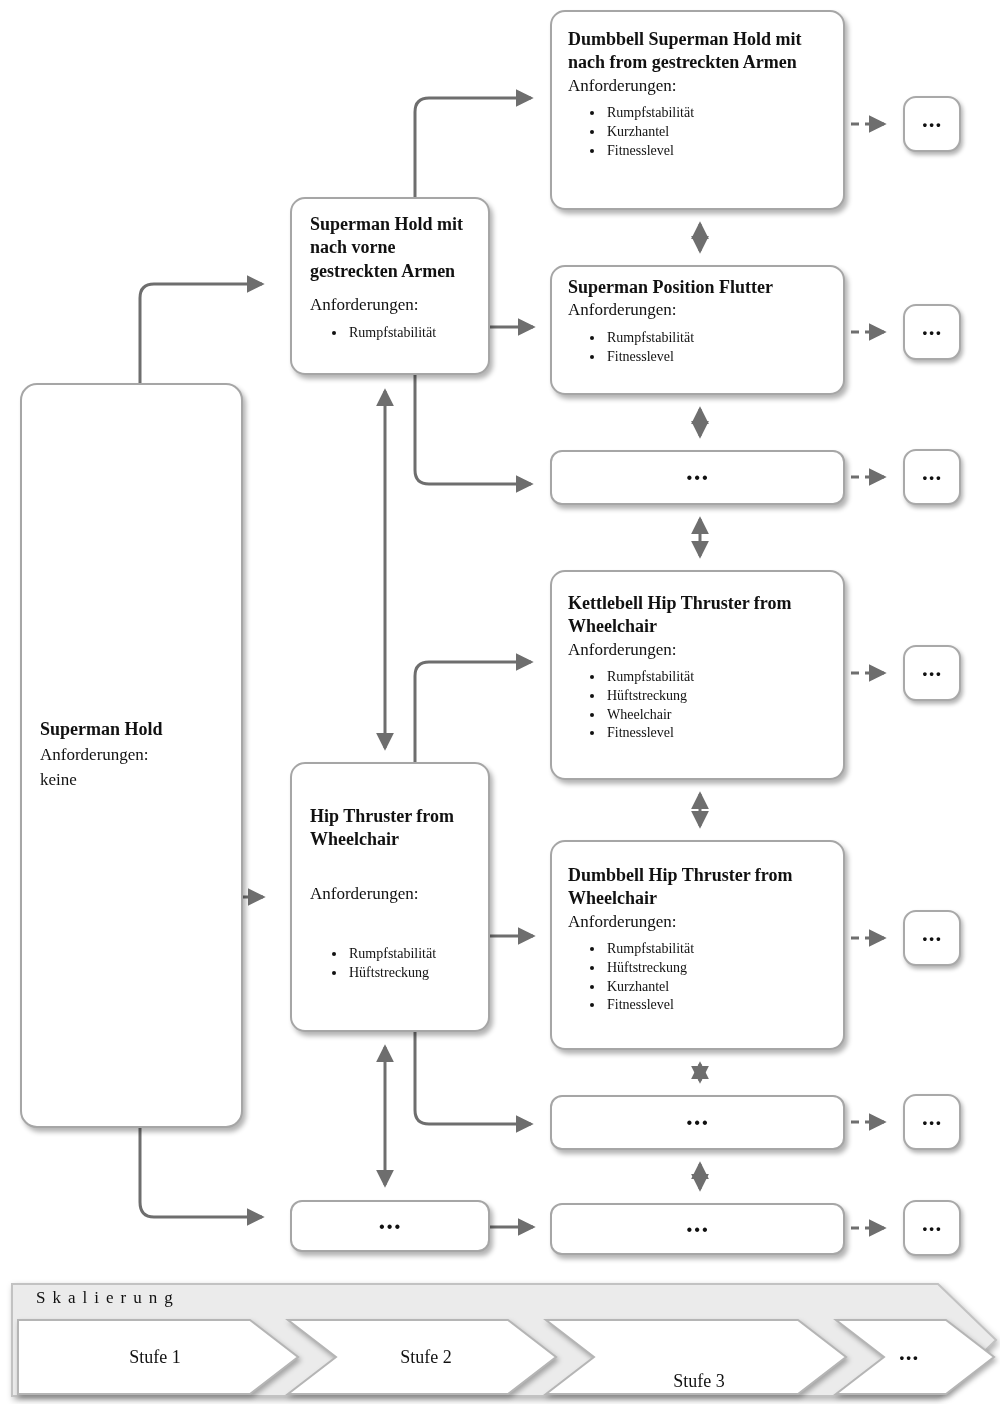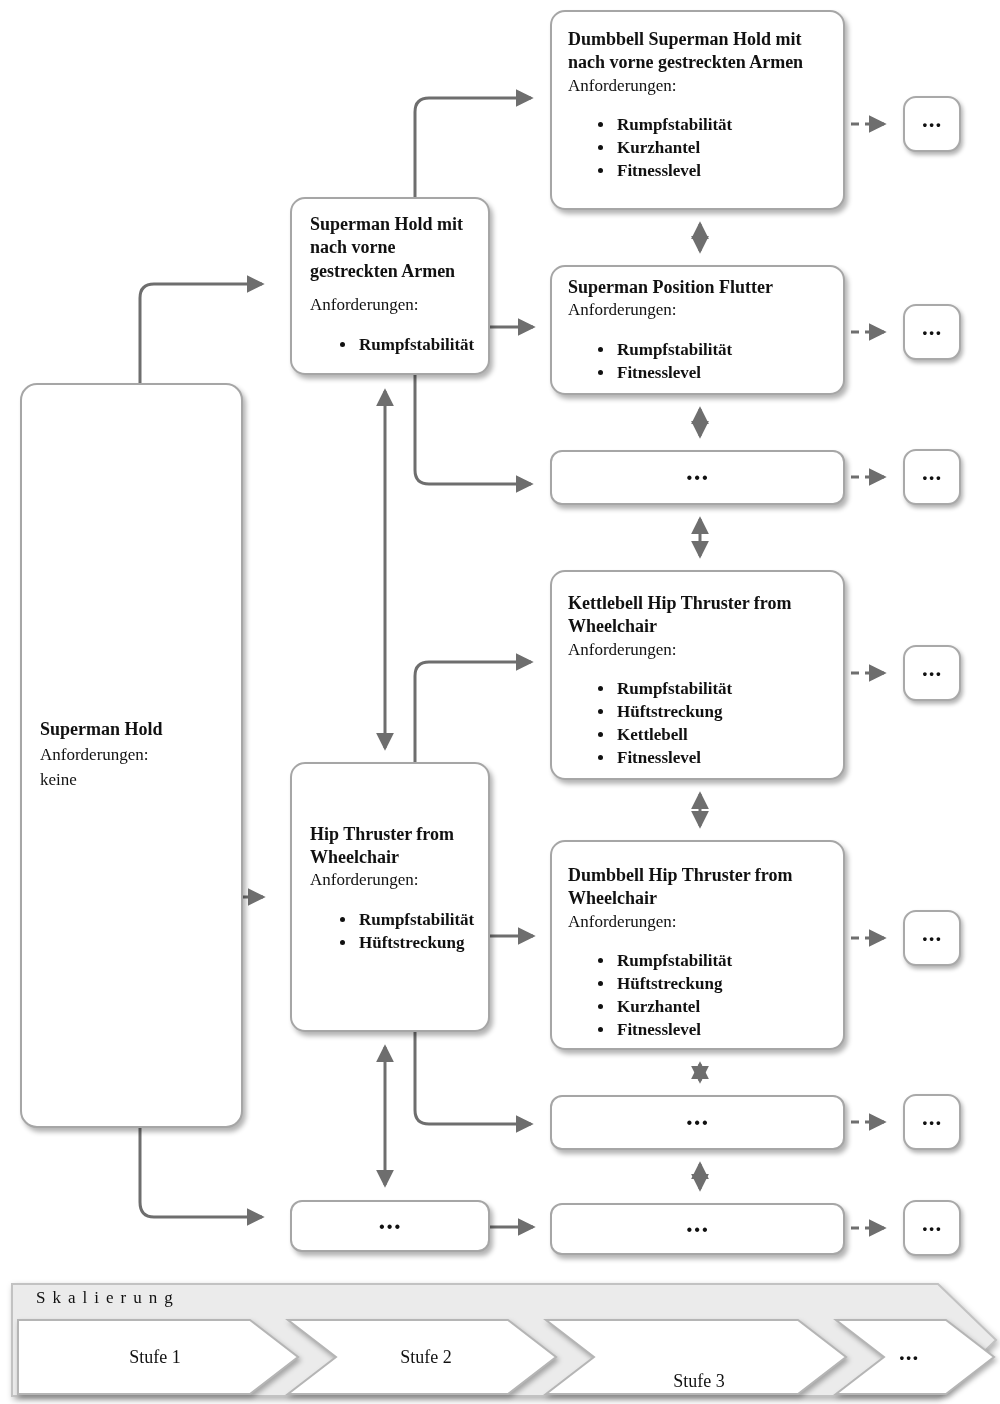--- a/index.html
+++ b/index.html
@@ -7,21 +7,21 @@
          font-family:"Liberation Serif","DejaVu Serif",serif;color:#111;}
   svg.layer{position:absolute;left:0;top:0;width:1000px;height:1404px;pointer-events:none;}
   .conn{stroke:#6e6e6e;stroke-width:3;fill:none;}
   .conn.dashed{stroke-dasharray:8 6;}
   .chev{fill:#ffffff;stroke:#b5b5b5;stroke-width:2;filter:drop-shadow(2px 3px 2.5px rgba(0,0,0,.30));}
   .banner-bg{fill:#ebebeb;stroke:#c2c2c2;stroke-width:2;filter:drop-shadow(2px 3px 3px rgba(0,0,0,.30));}
   .node{position:absolute;background:#fff;border:2px solid #a6a6a6;border-radius:15px;
         box-shadow:3px 4px 5px rgba(0,0,0,.30);box-sizing:border-box;}
   .node .title{font-weight:bold;font-size:18px;line-height:1.3;}
   .node .req{font-size:17px;line-height:1.32;}
-  .node ul{margin:17px;padding-left:30px;font-size:17px;line-height:1.34;font-weight:bold;}
+  .node ul{margin:7px;padding-left:30px;font-size:14px;line-height:1.34;}
   .node li{padding-left:2px;}
   .vcenter{display:flex;flex-direction:column;justify-content:center;}
   .hcenter{display:flex;align-items:center;justify-content:center;}
   .dots{font-weight:bold;font-size:27px;line-height:1;letter-spacing:1px;transform:translateY(-6px);}
   .mini{position:absolute;width:58px;height:56px;background:#fff;border:2px solid #a9a9a9;
         border-radius:13px;box-shadow:2px 3px 4px rgba(0,0,0,.30);box-sizing:border-box;}
   .mini .dots{font-size:23px;letter-spacing:1px;transform:translateY(-5px);}
   .stage-label{position:absolute;top:1340px;height:34px;line-height:34px;text-align:center;font-size:18px;}
   .skal{position:absolute;left:36px;top:1288px;font-size:17px;letter-spacing:7px;}
   .pad1{padding:14px 16px;}
@@ -85,35 +85,35 @@
   </div>
 
   <div class="node pad2" style="left:290px;top:197px;width:200px;height:178px;">
     <div class="title">Superman Hold mit nach vorne gestreckten Armen</div>
     <div class="req" style="margin-top:11px;">Anforderungen:</div>
     <ul>
       <li>Rumpfstabilität</li>
     </ul>
   </div>
 
-  <div class="node vcenter pad2" style="left:290px;top:762px;width:200px;height:270px;">
+  <div class="node vcenter pad2" style="left:290px;top:762px;width:200px;height:270px;gap:32px;">
     <div class="title">Hip Thruster from Wheelchair</div>
     <div class="req">Anforderungen:</div>
     <ul>
       <li>Rumpfstabilität</li>
       <li>Hüftstreckung</li>
     </ul>
   </div>
 
   <div class="node hcenter" style="left:290px;top:1200px;width:200px;height:52px;border-radius:12px;">
     <span class="dots">...</span>
   </div>
 
   <div class="node pad1" style="left:550px;top:10px;width:295px;height:200px;padding-top:16px;">
-    <div class="title">Dumbbell Superman Hold mit nach vorne gestreckten Armen</div>
+    <div class="title">Dumbbell Superman Hold mit nach from gestreckten Armen</div>
     <div class="req">Anforderungen:</div>
     <ul>
       <li>Rumpfstabilität</li>
       <li>Kurzhantel</li>
       <li>Fitnesslevel</li>
     </ul>
   </div>
 
   <div class="node pad1" style="left:550px;top:265px;width:295px;height:130px;padding-top:9px;">
     <div class="title">Superman Position Flutter</div>
@@ -127,21 +127,21 @@
   <div class="node hcenter" style="left:550px;top:450px;width:295px;height:55px;border-radius:12px;">
     <span class="dots">...</span>
   </div>
 
   <div class="node pad1" style="left:550px;top:570px;width:295px;height:210px;padding-top:20px;">
     <div class="title">Kettlebell Hip Thruster from Wheelchair</div>
     <div class="req">Anforderungen:</div>
     <ul>
       <li>Rumpfstabilität</li>
       <li>Hüftstreckung</li>
-      <li>Kettlebell</li>
+      <li>Wheelchair</li>
       <li>Fitnesslevel</li>
     </ul>
   </div>
 
   <div class="node pad1" style="left:550px;top:840px;width:295px;height:210px;padding-top:22px;">
     <div class="title">Dumbbell Hip Thruster from Wheelchair</div>
     <div class="req">Anforderungen:</div>
     <ul>
       <li>Rumpfstabilität</li>
       <li>Hüftstreckung</li>

